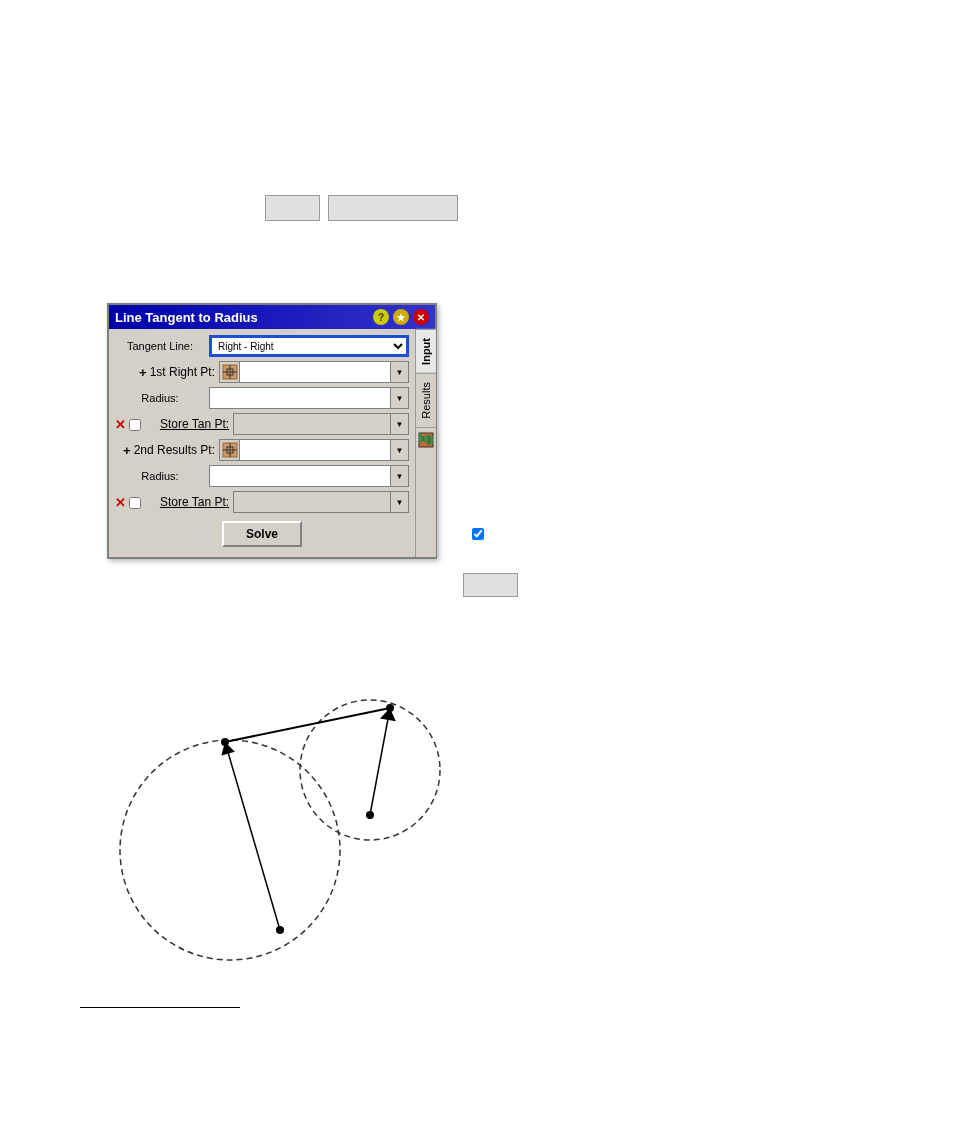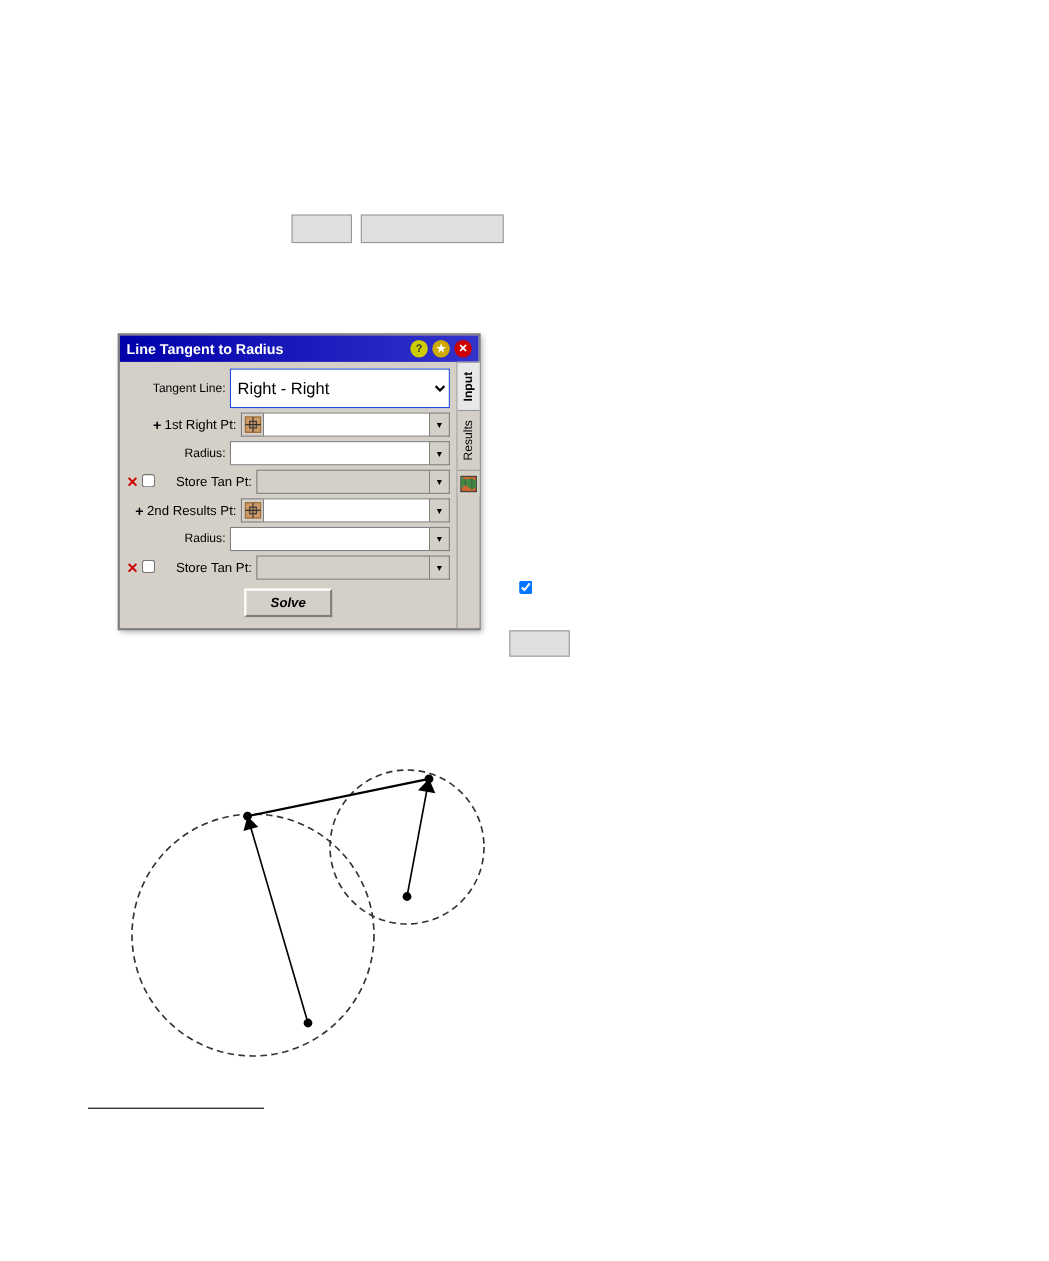--- a/index.html
+++ b/index.html
@@ -116,44 +116,44 @@
     
     .form-row {
       display: flex;
       align-items: center;
       margin-bottom: 4px;
       gap: 4px;
     }
     .form-label {
       font-size: 11px;
       min-width: 90px;
-      text-align: right;
+      text-align: center;
     }
     .form-label-with-prefix {
       display: flex;
       align-items: center;
       min-width: 100px;
       justify-content: flex-end;
       gap: 3px;
     }
     .prefix-plus {
       font-weight: bold;
       font-size: 13px;
       color: #000;
     }
     .prefix-x {
       font-weight: bold;
       font-size: 13px;
       color: #cc0000;
     }
     .form-select {
       flex: 1;
-      height: 36px;
-      font-size: 15px;
-      border: 1px solid #1d4ed8;
+      height: 22px;
+      font-size: 10px;
+      border: 3px solid #1d4ed8;
       background: #fff;
       padding: 1px 2px;
     }
     .form-input-group {
       display: flex;
       align-items: center;
       flex: 1;
       gap: 0;
     }
     .input-icon {
@@ -186,35 +186,35 @@
       border: 1px solid #808080;
       border-left: none;
       display: flex;
       align-items: center;
       justify-content: center;
       cursor: pointer;
       font-size: 8px;
     }
     .checkbox-group {
       display: flex;
-      align-items: flex-start;
+      align-items: flex-end;
       gap: 19px;
+      text-decoration: underline;
     }
     .solve-btn {
       display: block;
       margin: 8px auto 4px;
       padding: 4px 20px;
       background: #d4d0c8;
       border: 2px solid;
       border-color: #fff #808080 #808080 #fff;
       font-size: 12px;
       font-weight: bold;
       cursor: pointer;
       min-width: 80px;
-      font-style: italic;
     }
 
     
     input[type="checkbox"] {
       width: 12px;
       height: 12px;
     }
 
     
     .right-checkbox {

